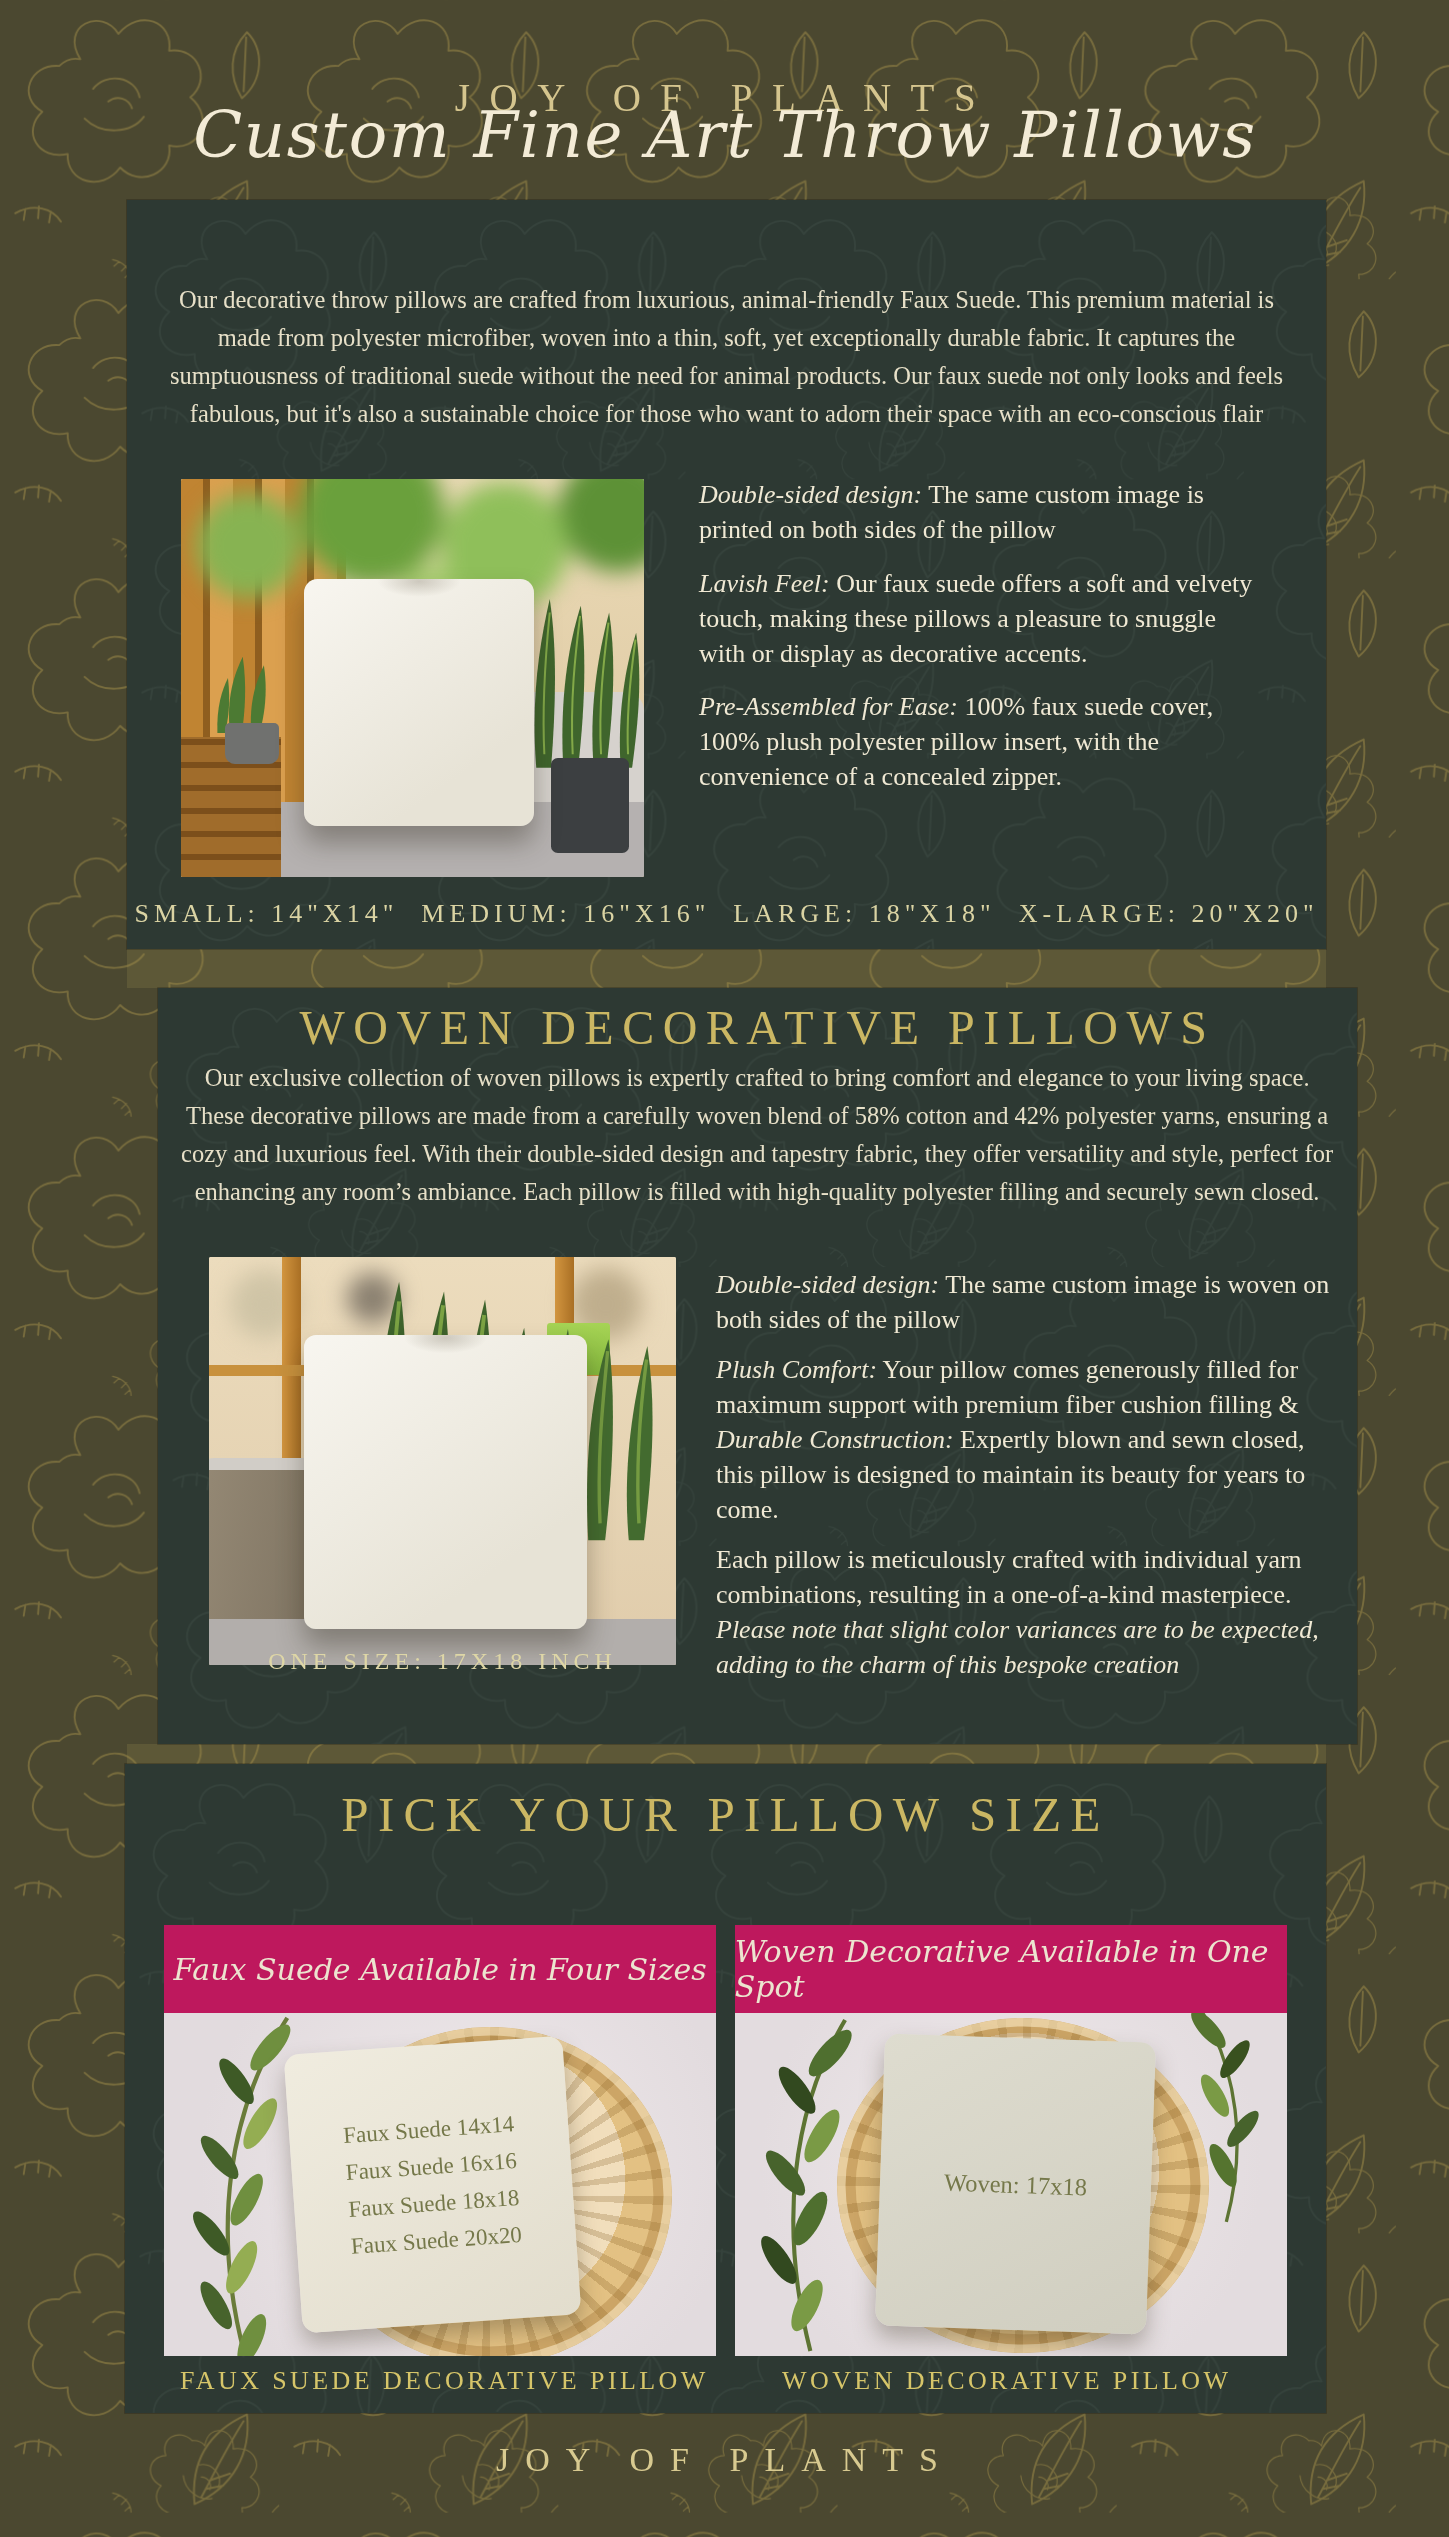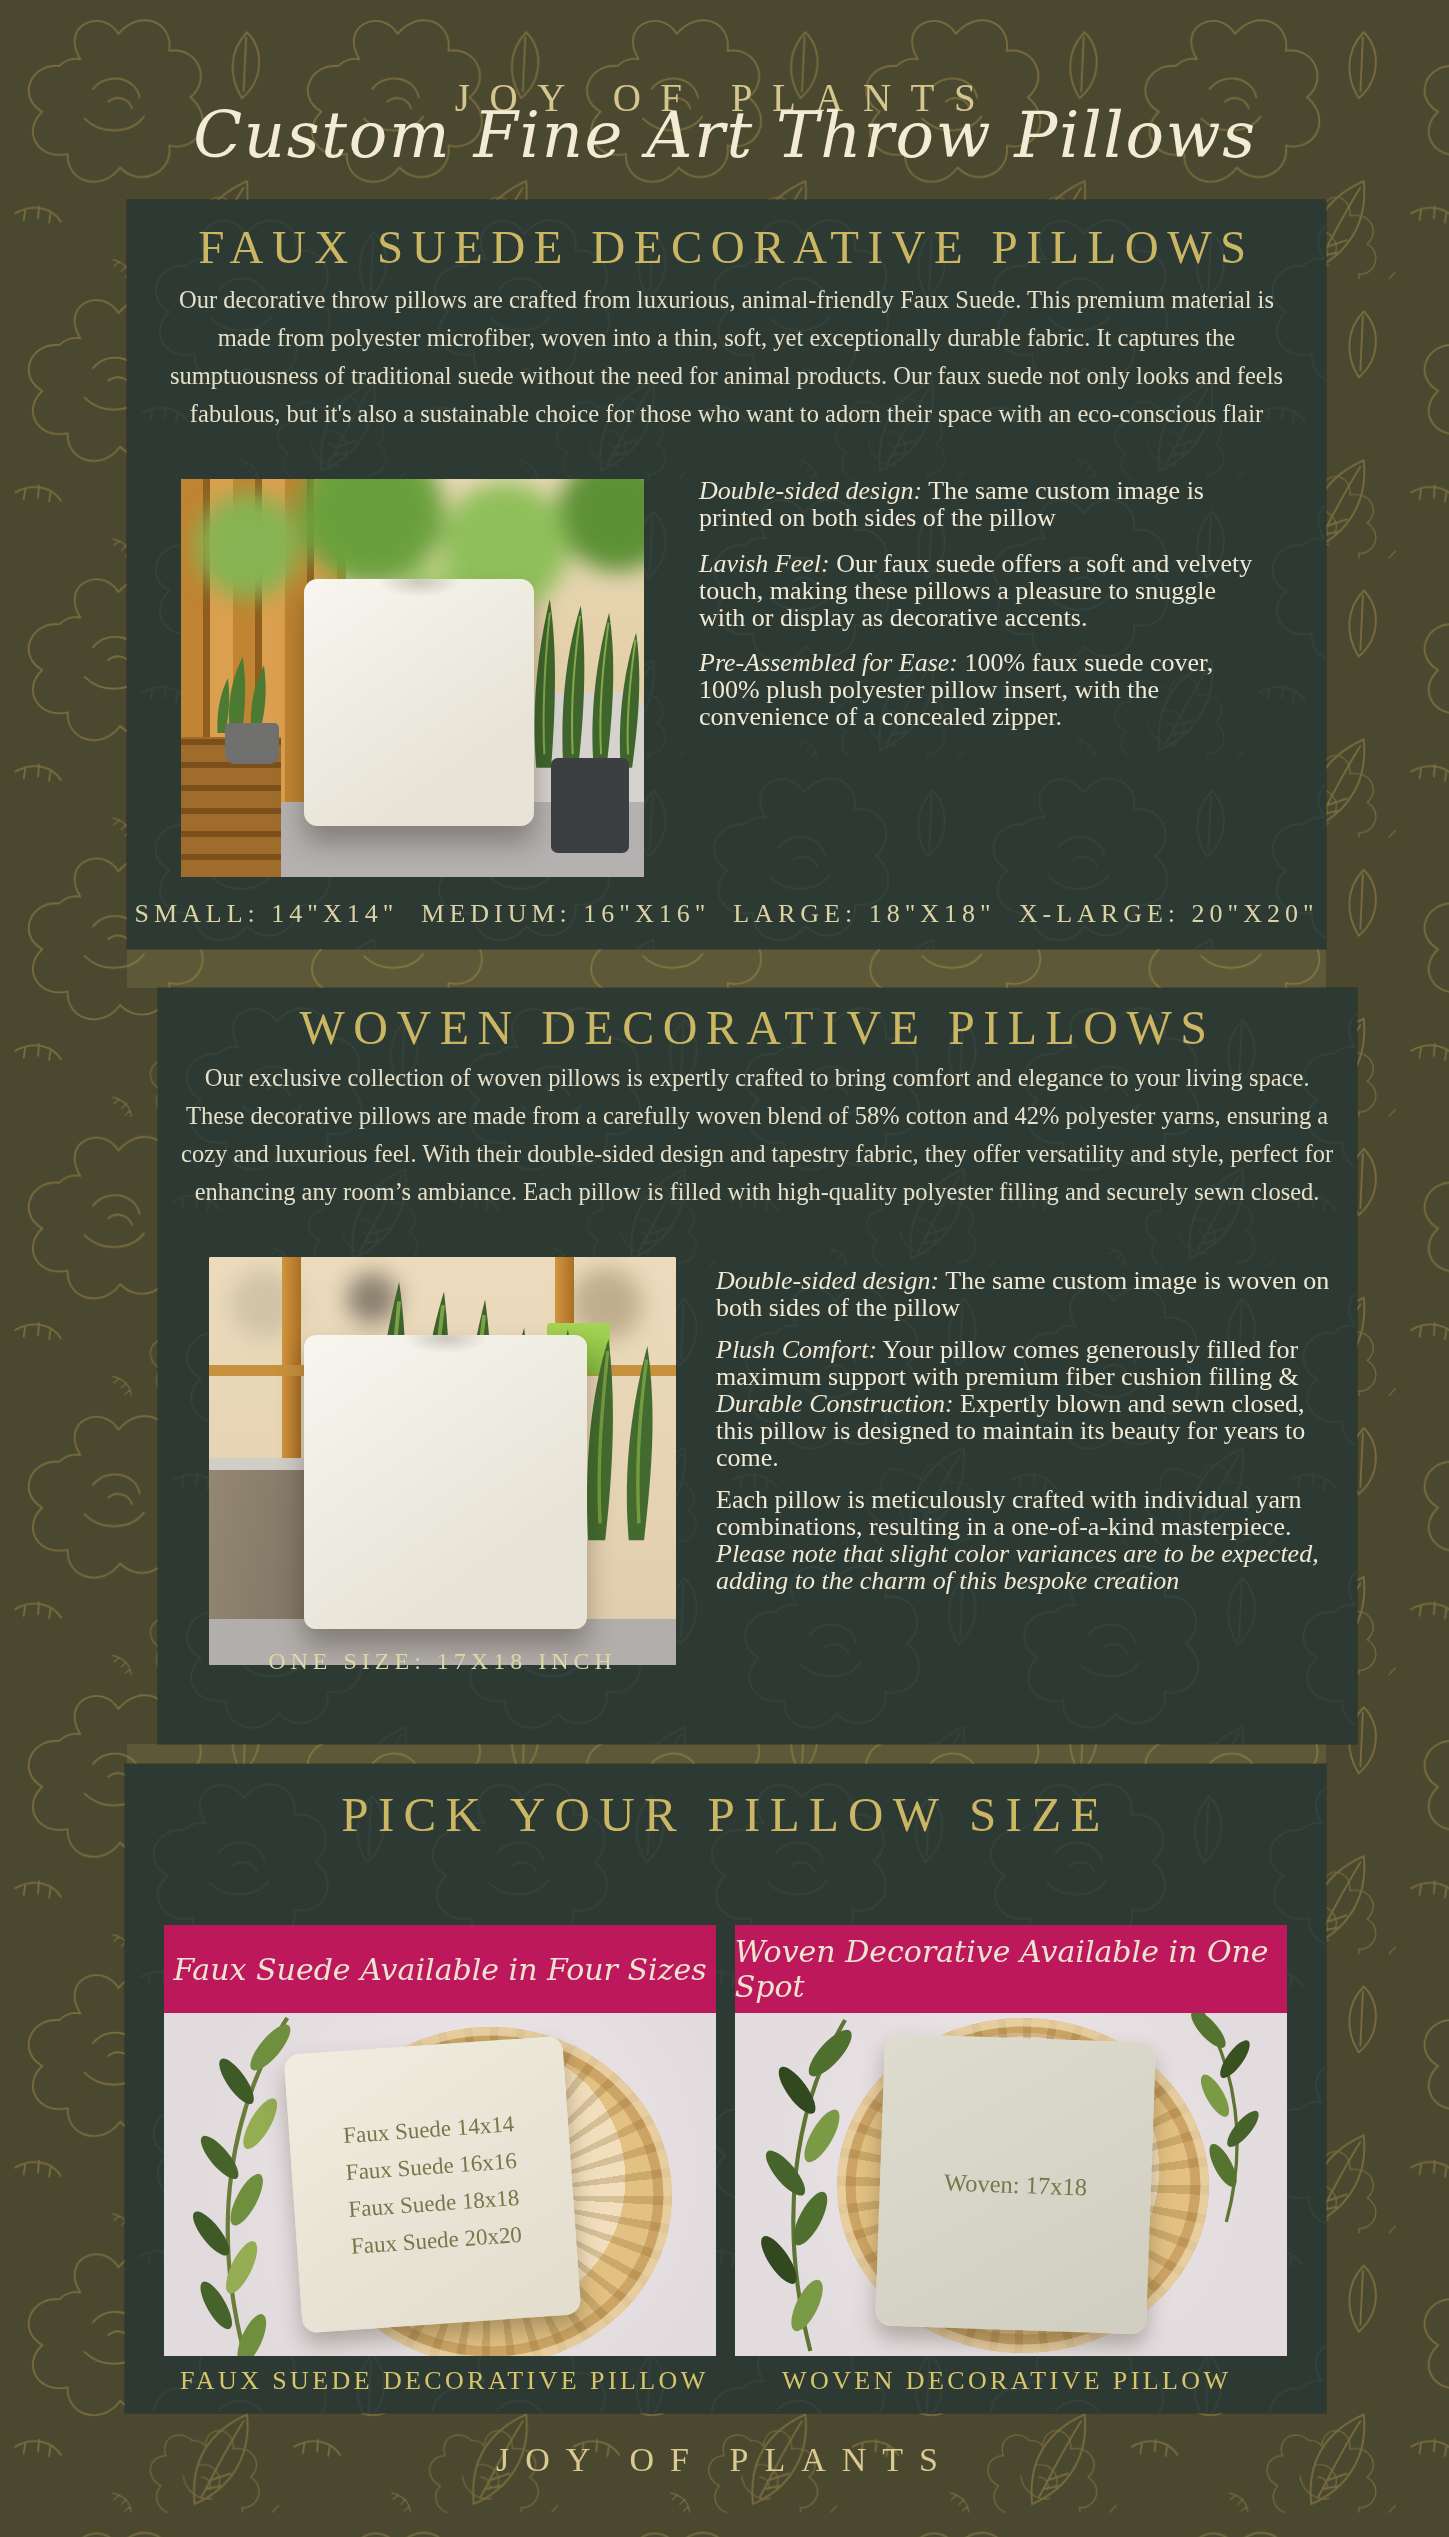--- a/index.html
+++ b/index.html
@@ -15,21 +15,21 @@
   .panel svg.panelpat{position:absolute;inset:0;width:100%;height:100%;z-index:0;pointer-events:none;}
   .panel > *{z-index:1;}
   
   .brand{position:absolute;width:100%;text-align:center;color:#d5c58e;
     font-size:39px;letter-spacing:19.5px;font-weight:normal;}
   .tagline{position:absolute;width:100%;text-align:center;color:#f3ebd6;
     font-family:"DejaVu Serif",serif;font-style:italic;font-size:64px;letter-spacing:1.7px;}
   .sec-h{position:absolute;width:100%;text-align:center;color:#cbb763;
     font-weight:normal;margin:0;}
   .intro{position:absolute;text-align:center;color:#e7e0c8;font-size:24.5px;line-height:38px;margin:0;}
-  .bullets{position:absolute;color:#f0e9d4;font-size:26px;line-height:27px;}
+  .bullets{position:absolute;color:#f0e9d4;font-size:26px;line-height:35px;}
   .bullets p{margin:0 0 18.6px 0;}
   .bullets em{font-style:italic;}
   .sizes{position:absolute;width:100%;text-align:center;color:#dad3a3;
     font-size:26px;letter-spacing:5px;white-space:pre-wrap;}
   .onesize{position:absolute;text-align:center;color:#ded6a6;font-size:24px;letter-spacing:5px;}
   .caption{flex:1;text-align:center;color:#d6c569;font-size:26px;letter-spacing:3.4px;}
   .footer{position:absolute;width:100%;text-align:center;color:#d8ca90;font-size:34px;letter-spacing:16px;}
   
   .photo{position:absolute;overflow:hidden;border-radius:1.7px;background:#ddd0b4;}
   .photo *{position:absolute;}
@@ -84,21 +84,20 @@
     <rect width="100%" height="100%" fill="url(#patGold)" opacity="0.5"></rect>
   </svg>
 
   <h1 class="brand" style="top:49px;">JOY OF PLANTS</h1>
   <div class="tagline" style="top:98px;">Custom Fine Art Throw Pillows</div>
 
   <section class="panel" style="top:200px;height:749px;">
     <svg class="panelpat" aria-hidden="true" viewBox="0 0 1417 885" width="1199" height="749">
         <rect width="100%" height="100%" fill="url(#patDark)" opacity="0.55"></rect>
       </svg>
-    <h2 class="sec-h" style="top:20px;font-size:47px;letter-spacing:8.5px;">FAUX SUEDE DECORATIVE PILLOWS</h2>
     <p class="intro" style="top:81px;left:41px;width:1117px;">Our decorative throw pillows are crafted from luxurious, animal-friendly Faux Suede. This premium material is made from polyester microfiber, woven into a thin, soft, yet exceptionally durable fabric. It captures the sumptuousness of traditional suede without the need for animal products. Our faux suede not only looks and feels fabulous, but it's also a sustainable choice for those who want to adorn their space with an eco-conscious flair</p>
 
     <div class="photo" style="left:54px;top:279px;width:463px;height:398px;">
       <div style="inset:0;background:linear-gradient(#ead9b5,#dcc7a0);"></div>
       <div style="left:0;top:0;width:165px;height:398px;background:repeating-linear-gradient(90deg,#c08432 0 22px,#8f5e1f 22px 29px,#dba04f 29px 52px);"></div>
       <div class="blurblob" style="left:-25px;top:-34px;right:-25px;height:224px;background:
           radial-gradient(circle at 18% 45%,#87b352 0 52px,transparent 53px),
           radial-gradient(circle at 42% 30%,#6aa03c 0 72px,transparent 73px),
           radial-gradient(circle at 68% 45%,#8fbf5a 0 63px,transparent 64px),
           radial-gradient(circle at 90% 30%,#5d9136 0 59px,transparent 60px),

